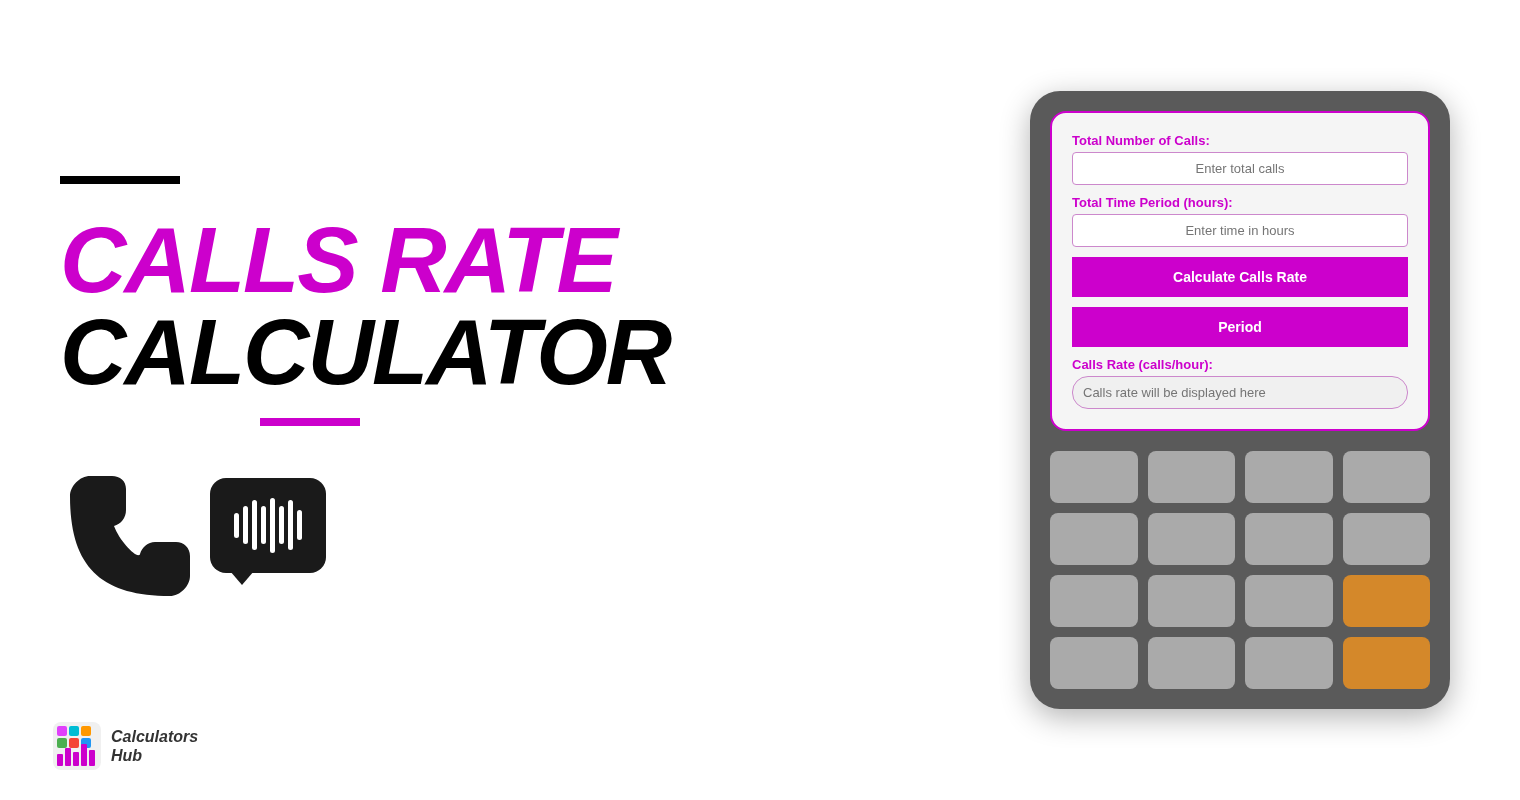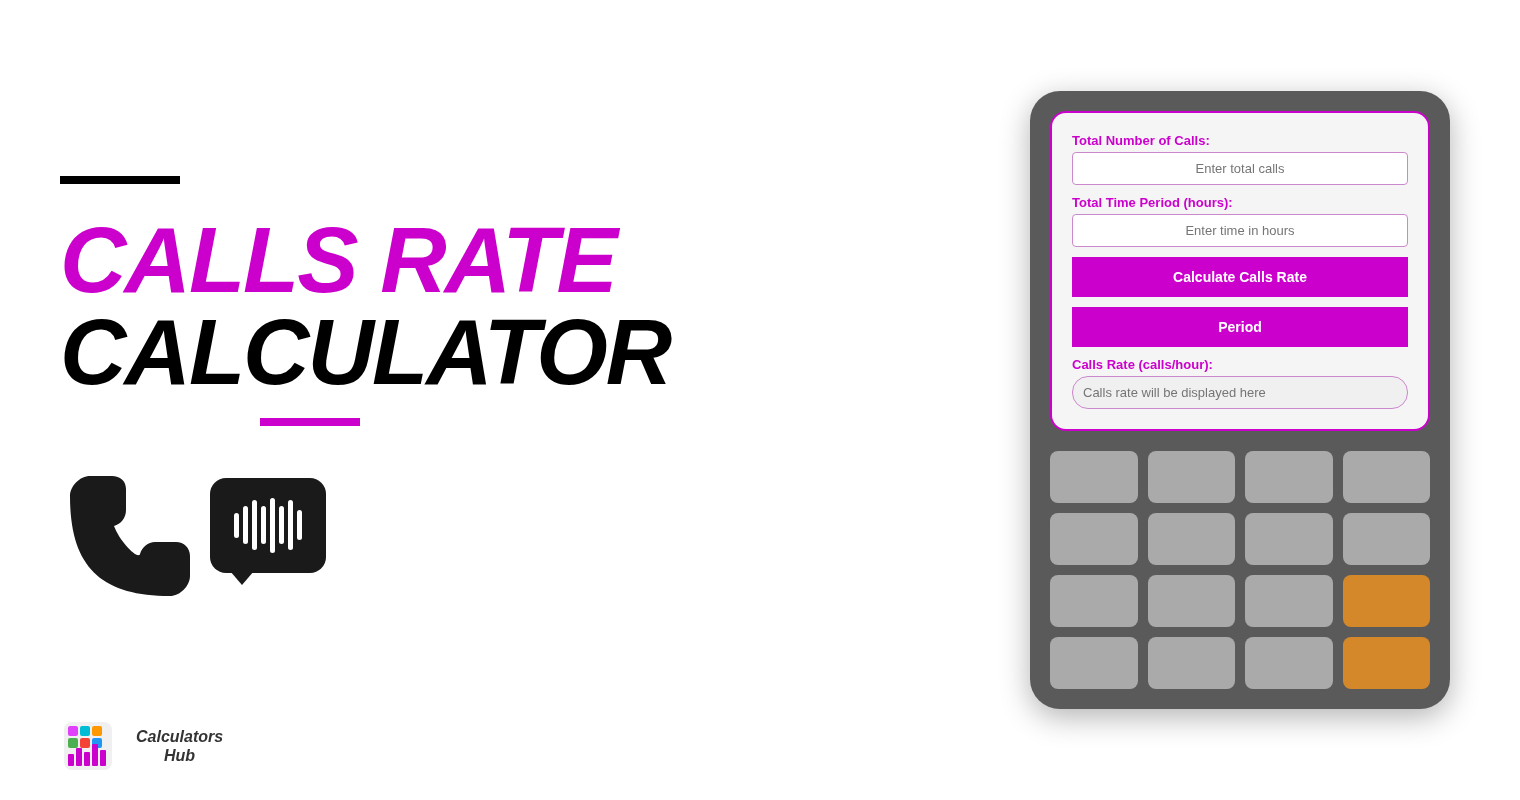--- a/index.html
+++ b/index.html
@@ -94,25 +94,24 @@
 
     .bar {
       width: 5px;
       background: #ffffff;
       border-radius: 3px;
     }
 
     .logo-area {
       position: absolute;
       bottom: 30px;
-      left: 64px;
-      display: flex;
-      align-items: center;
-      gap: 24px;
-      text-align: center;
+      left: 53px;
+      display: flex;
+      align-items: center;
+      gap: 10px;
     }
 
     .logo-icon {
       width: 48px;
       height: 48px;
     }
 
     .logo-text {
       display: flex;
       flex-direction: column;

